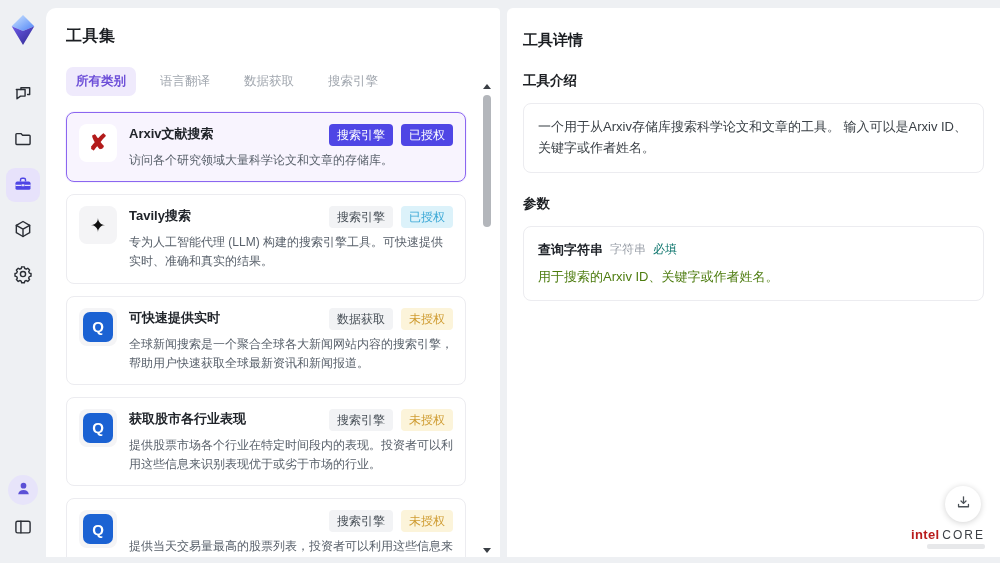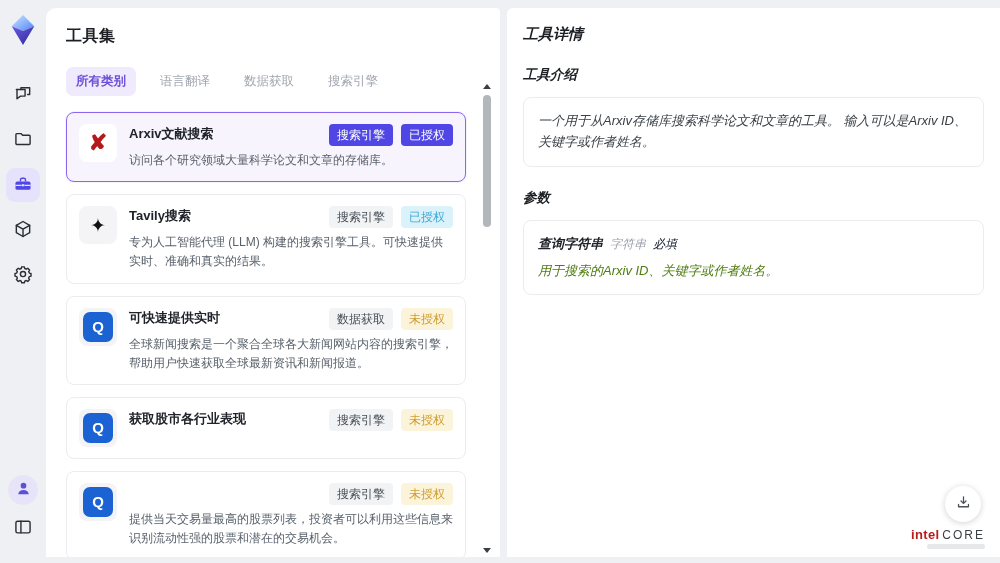--- a/index.html
+++ b/index.html
@@ -28,21 +28,21 @@
   .rail-item.profile { background:#e7e4fa; border-radius:50%; width:30px; height:30px; color:#5b50d6; }
   .rail-item.profile svg { width:17px; height:17px; }
 
   
   .content { flex:1; display:flex; gap:7px; padding-top:8px; min-width:0; }
   .panel { background:#ffffff; }
   .list-panel {
     width:454px; flex:0 0 454px; border-radius:10px 4px 0 0;
     padding:18px 34px 0 20px; position:relative; overflow:hidden;
   }
-  .detail-panel { flex:1; border-radius:6px 0 0 0; padding:17px 16px;font-style:italic; }
+  .detail-panel { flex:1; border-radius:6px 0 0 0; padding:23px 16px; }
 
   h1.page-title { font-size:16px; font-weight:bold; letter-spacing:.5px; }
 
   
   .tabs { display:flex; gap:14px; margin-top:20px; align-items:center;text-align:center; }
   .tab {
     font-size:12.5px; color:#a0a6ae; padding:6px 10px; border-radius:7px;
     cursor:pointer; white-space:nowrap;
   }
   .tab.active { background:#efeafc; color:#6d4fd8; font-weight:bold; }
@@ -97,24 +97,24 @@
   }
 
   
   .detail-title { font-size:15px; font-weight:bold; }
   .section-heading { font-size:13.5px; font-weight:bold; margin-top:22px; }
   .info-box {
     margin-top:13px; border:1px solid #ececf0; border-radius:8px;
     padding:13px 14px; font-size:13px; color:#3a4046; line-height:1.6; background:#fff;
   }
   .param-box { margin-top:13px; border:1px solid #ececf0; border-radius:8px; padding:14px; background:#fff; }
-  .param-head { display:flex; align-items:flex-end; gap:7px; }
+  .param-head { display:flex; align-items:center; gap:7px; }
   .param-name { font-size:13px; font-weight:bold; color:#20242a; }
   .param-type { font-size:12px; color:#979da6; }
-  .param-required { font-size:12px; color:#0f172a; }
+  .param-required { font-size:12px; color:#0f766e; }
   .param-desc { margin-top:9px; font-size:13px; color:#4d7c0f; }
 
   
   .fab {
     position:absolute; right:19px; bottom:41px; width:36px; height:36px;
     border-radius:50%; background:#fff; box-shadow:0 1px 6px rgba(0,0,0,.18);
     display:flex; align-items:center; justify-content:center; color:#4b5157; cursor:pointer;
   }
   .fab svg { width:17px; height:17px; }
   .branding { position:absolute; right:15px; bottom:14px; text-align:right; line-height:1; }
@@ -256,20 +256,21 @@
               <span class="qblue">Q</span>
             </div>
             <div class="tool-body">
               <div class="tool-head">
                 <div class="tool-name">获取股市各行业表现</div>
                 <div class="tool-badges">
                   <span class="badge plain">搜索引擎</span>
                   <span class="badge warn">未授权</span>
                 </div>
               </div>
+              <div class="tool-desc">提供股票市场各个行业在特定时间段内的表现。投资者可以利用这些信息来识别表现优于或劣于市场的行业。</div>
             </div>
           </div>
           <div class="tool-card">
             <div class="tool-icon">
               <span class="qblue">Q</span>
             </div>
             <div class="tool-body">
               <div class="tool-head">
                 <div class="tool-badges">
                   <span class="badge plain">搜索引擎</span>

